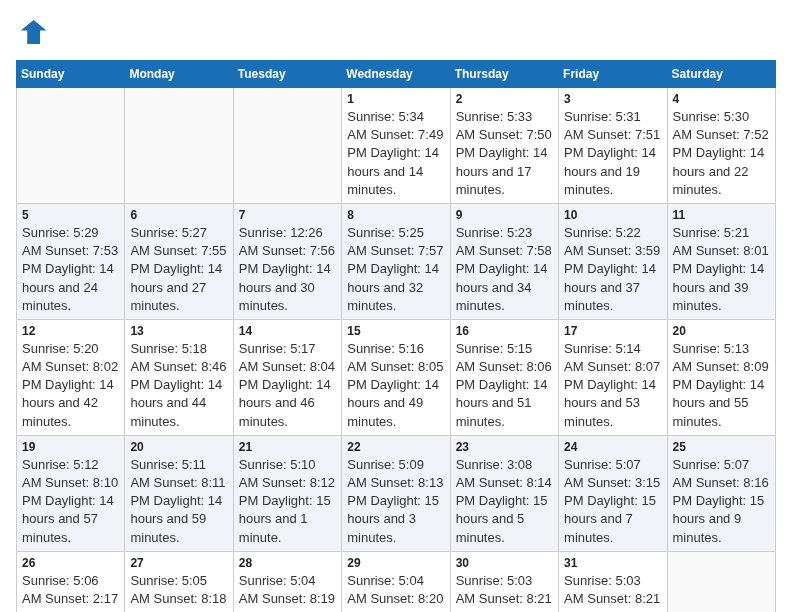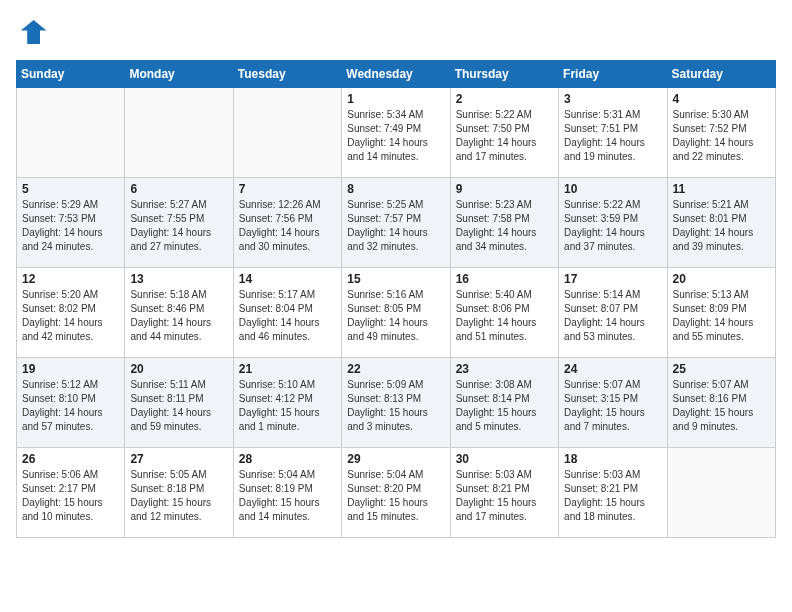--- a/index.html
+++ b/index.html
@@ -77,21 +77,21 @@
       vertical-align: top;
       width: calc(100% / 7);
     }
     .day-number {
       font-weight: bold;
       font-size: 12px;
       margin-bottom: 2px;
       color: #222;
     }
     .day-info {
-      font-size: 10px;
+      font-size: 13px;
       color: #333;
       line-height: 1.4;
     }
     .empty {
       background: #f9f9f9;
     }
   </style>
 </head>
 <body>
 
@@ -130,21 +130,21 @@
         <td class="empty"></td>
         <td>
           <div class="day-number">1</div>
           <div class="day-info">Sunrise: 5:34 AM
 Sunset: 7:49 PM
 Daylight: 14 hours
 and 14 minutes.</div>
         </td>
         <td>
           <div class="day-number">2</div>
-          <div class="day-info">Sunrise: 5:22 AM
+          <div class="day-info">Sunrise: 5:33 AM
 Sunset: 7:50 PM
 Daylight: 14 hours
 and 17 minutes.</div>
         </td>
         <td>
           <div class="day-number">3</div>
           <div class="day-info">Sunrise: 5:31 AM
 Sunset: 7:51 PM
 Daylight: 14 hours
 and 19 minutes.</div>
@@ -232,21 +232,21 @@
         </td>
         <td>
           <div class="day-number">15</div>
           <div class="day-info">Sunrise: 5:16 AM
 Sunset: 8:05 PM
 Daylight: 14 hours
 and 49 minutes.</div>
         </td>
         <td>
           <div class="day-number">16</div>
-          <div class="day-info">Sunrise: 5:40 AM
+          <div class="day-info">Sunrise: 5:15 AM
 Sunset: 8:06 PM
 Daylight: 14 hours
 and 51 minutes.</div>
         </td>
         <td>
           <div class="day-number">17</div>
           <div class="day-info">Sunrise: 5:14 AM
 Sunset: 8:07 PM
 Daylight: 14 hours
 and 53 minutes.</div>
@@ -270,21 +270,21 @@
         <td>
           <div class="day-number">20</div>
           <div class="day-info">Sunrise: 5:11 AM
 Sunset: 8:11 PM
 Daylight: 14 hours
 and 59 minutes.</div>
         </td>
         <td>
           <div class="day-number">21</div>
           <div class="day-info">Sunrise: 5:10 AM
-Sunset: 4:12 PM
+Sunset: 8:12 PM
 Daylight: 15 hours
 and 1 minute.</div>
         </td>
         <td>
           <div class="day-number">22</div>
           <div class="day-info">Sunrise: 5:09 AM
 Sunset: 8:13 PM
 Daylight: 15 hours
 and 3 minutes.</div>
         </td>
@@ -340,21 +340,21 @@
 and 15 minutes.</div>
         </td>
         <td>
           <div class="day-number">30</div>
           <div class="day-info">Sunrise: 5:03 AM
 Sunset: 8:21 PM
 Daylight: 15 hours
 and 17 minutes.</div>
         </td>
         <td>
-          <div class="day-number">18</div>
+          <div class="day-number">31</div>
           <div class="day-info">Sunrise: 5:03 AM
 Sunset: 8:21 PM
 Daylight: 15 hours
 and 18 minutes.</div>
         </td>
         <td class="empty"></td>
       </tr>
     </tbody>
 </table>
 

